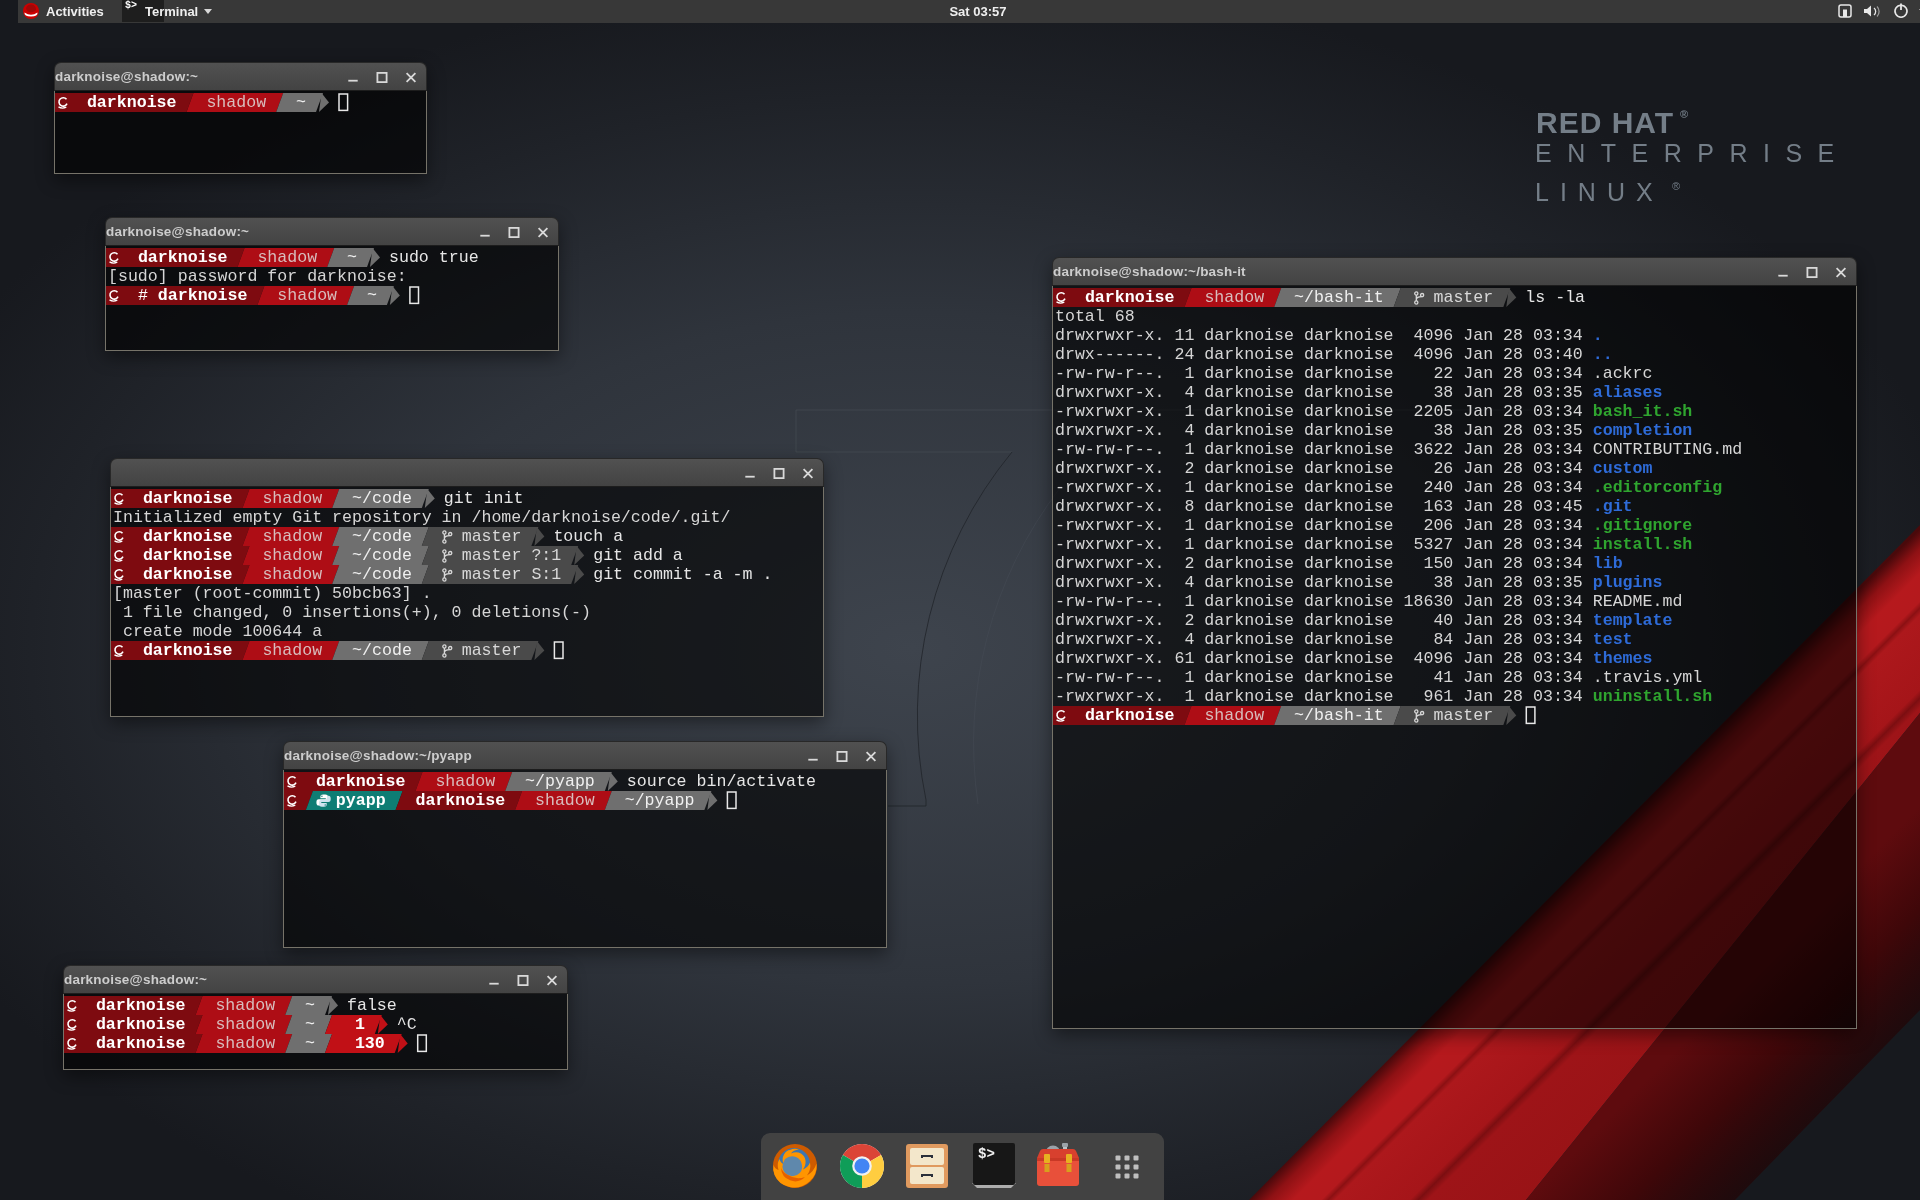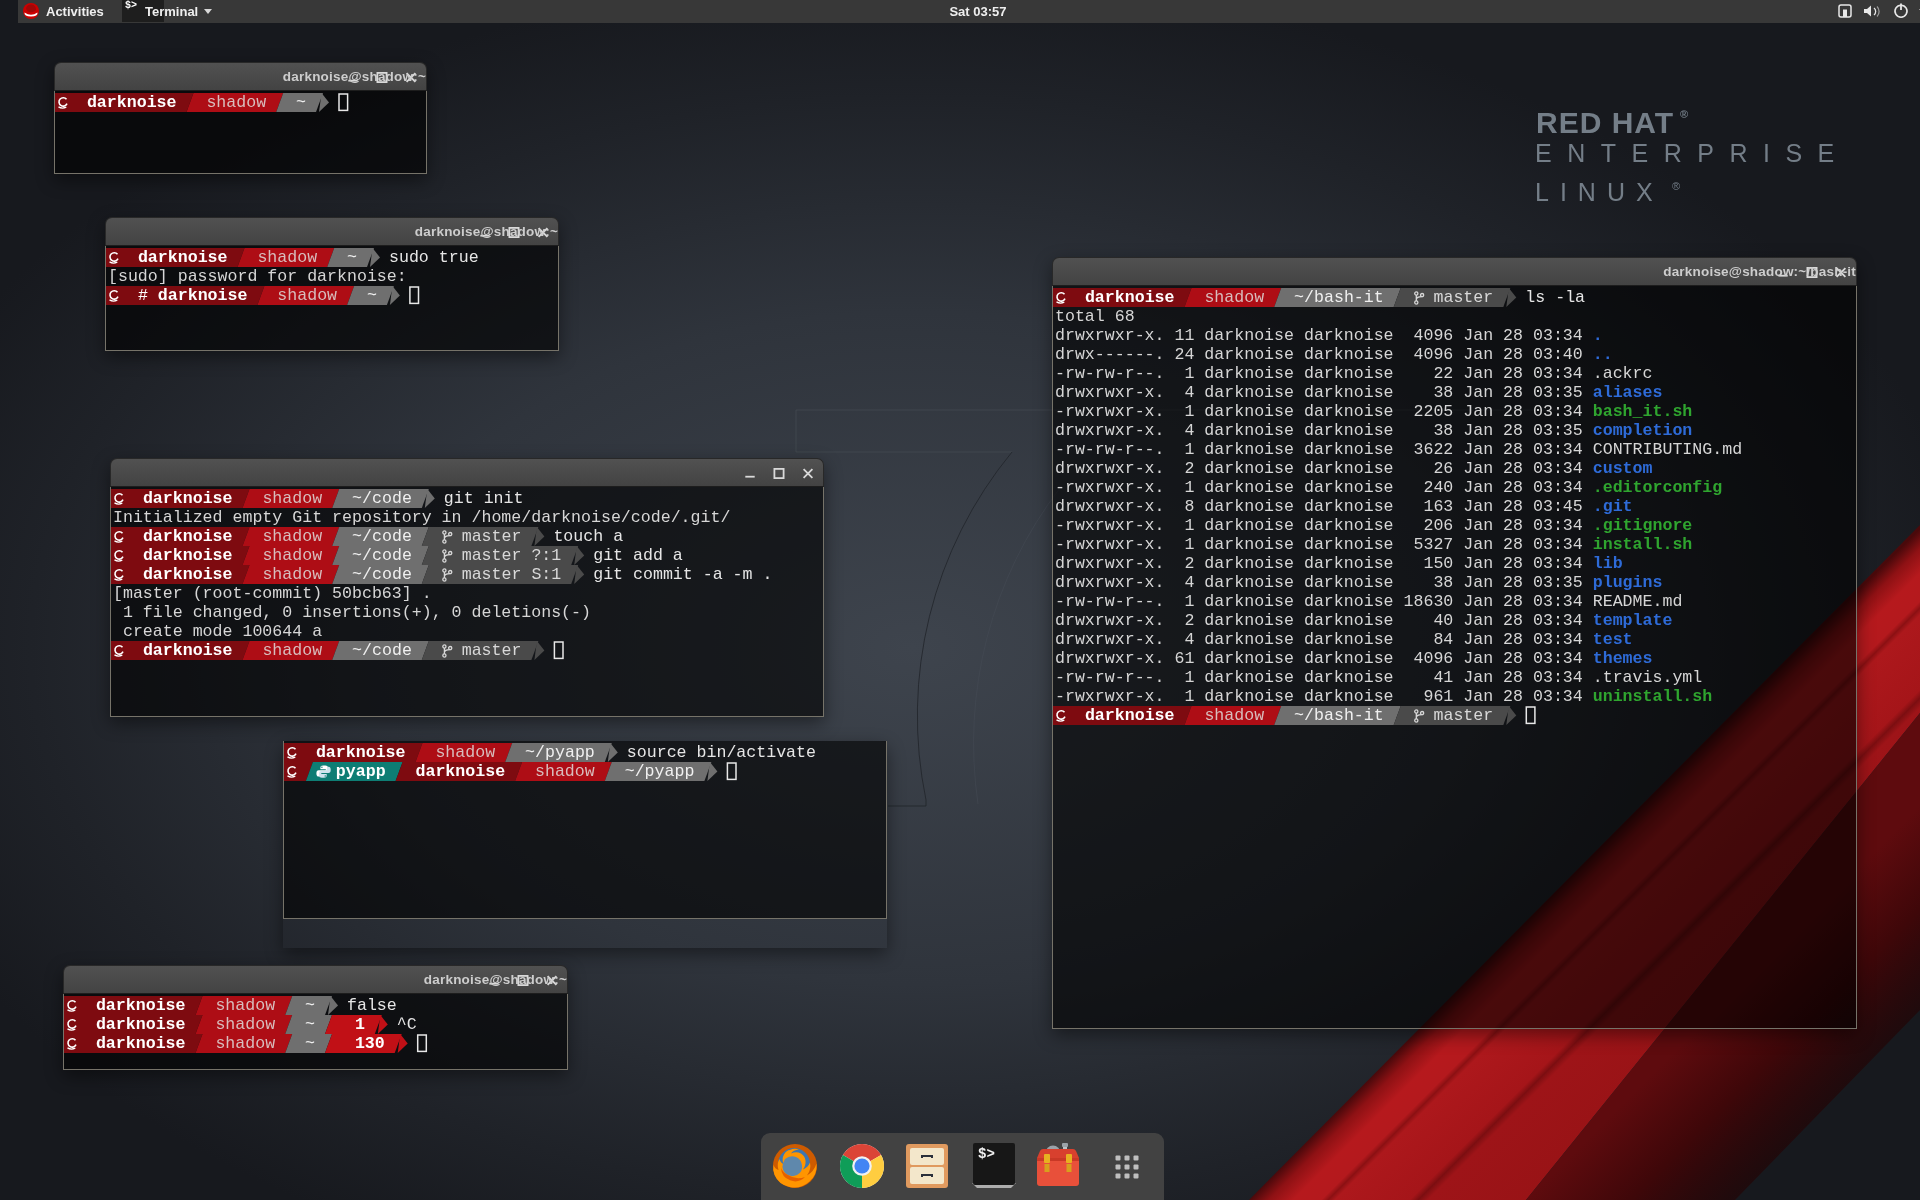--- a/index.html
+++ b/index.html
@@ -1,21 +1,21 @@
 <!DOCTYPE html>
 <html><head><meta charset="utf-8"><title>shadow</title>
 <style>
 *{margin:0;padding:0;box-sizing:border-box}
 html,body{width:1920px;height:1200px;overflow:hidden;background:#1a1d21;font-family:"Liberation Sans",sans-serif}
 #wall{position:absolute;left:0;top:0}
 #topbar{position:absolute;left:18px;top:0;width:1920px;height:39px}
 .win{position:absolute;border-radius:7px 7px 0 0;box-shadow:0 6px 18px rgba(0,0,0,0.45)}
 .tbar{position:relative;height:29px;background:linear-gradient(#515151,#434343);border:1px solid #282828;border-bottom:1px solid #1d1d1d;border-radius:7px 7px 0 0}
 .tbar svg{position:absolute;left:0;top:0}
-.ttl{position:absolute;left:0;right:0;top:6px;text-align:right;font-size:13.5px;font-weight:700;color:#CDCDCD;letter-spacing:0.2px}
+.ttl{position:absolute;left:0;right:0;top:6px;text-align:left;font-size:13.5px;font-weight:700;color:#CDCDCD;letter-spacing:0.2px}
 .tc{background:rgba(0,0,0,0.60);border:1px solid #767369;border-top:none;overflow:hidden}
 .tc svg{display:block}
 #dock{position:absolute;left:761px;top:1133px;width:403px;height:67px;background:rgba(68,68,68,0.96);border-radius:9px 9px 0 0}
 #docki{position:absolute;left:0;top:0;pointer-events:none}
 </style></head>
 <body>
 <svg id="wall" width="1920" height="1200" viewBox="0 0 1920 1200">
 <defs>
 <radialGradient id="bgr" cx="0.475" cy="0.54" r="0.56">
  <stop offset="0" stop-color="#3E444D"></stop>
@@ -259,20 +259,30 @@
         <polygon points="425.9,154 433.4,163.5 423.4,173" fill="#4A4A4A"></polygon>
         <rect x="443.4" y="155.0" width="8.6" height="16.4" fill="none" stroke="#E8E8E8" stroke-width="1.5"></rect>
         <text x="31.9" y="168.2" font-weight="700" fill="#FFFFFF" xml:space="preserve">darknoise</text>
         <text x="151.4" y="168.2" font-weight="400" fill="#D8BDBD" xml:space="preserve">shadow</text>
         <text x="241.1" y="168.2" font-weight="400" fill="#F0F0F0" xml:space="preserve">~/code</text>
         <text x="350.7" y="168.2" font-weight="400" fill="#D8D8D8" xml:space="preserve">master</text>
       </svg>
     </div>
 </div>
 <div class="win" style="left:283px;top:741px;width:604px;height:207px">
+<div class="tbar">
+      <svg width="604" height="29">
+        <g stroke="#d9d9d9" stroke-width="1.8" fill="none">
+          <line x1="524.3" y1="17.7" x2="533.7" y2="17.7"></line>
+          <rect x="553.4" y="9.9" width="9.2" height="9.2"></rect>
+          <path d="M582.6,10.1 l8.8,8.8 M591.4,10.1 l-8.8,8.8"></path>
+        </g>
+      </svg>
+      <span class="ttl">darknoise@shadow:~/pyapp</span>
+    </div>
 <div class="tc" style="height:178px">
       <svg width="602" height="178" font-family="Liberation Mono" font-size="16.6px">
         <polygon points="0.0,2 138.5,2 131.5,21 0.0,21" fill="#7E0B10"></polygon>
         <g transform="translate(2.5,5.5)" fill="none" stroke="#fff">
           <path d="M9.0,2.8 A4.2,4.2 0 1 0 9.5,7.2" stroke-width="1.6"></path>
           <path d="M1.0,10.4 q3.6,2.2 7.8,0.3" stroke-width="1.3"></path>
         </g>
         <polygon points="138.5,2 228.2,2 221.2,21 131.5,21" fill="#AE0D15"></polygon>
         <polygon points="228.2,2 327.8,2 320.8,21 221.2,21" fill="#6F6F6F"></polygon>
         <polygon points="326.3,2 333.8,11.5 323.8,21" fill="#6F6F6F"></polygon>

